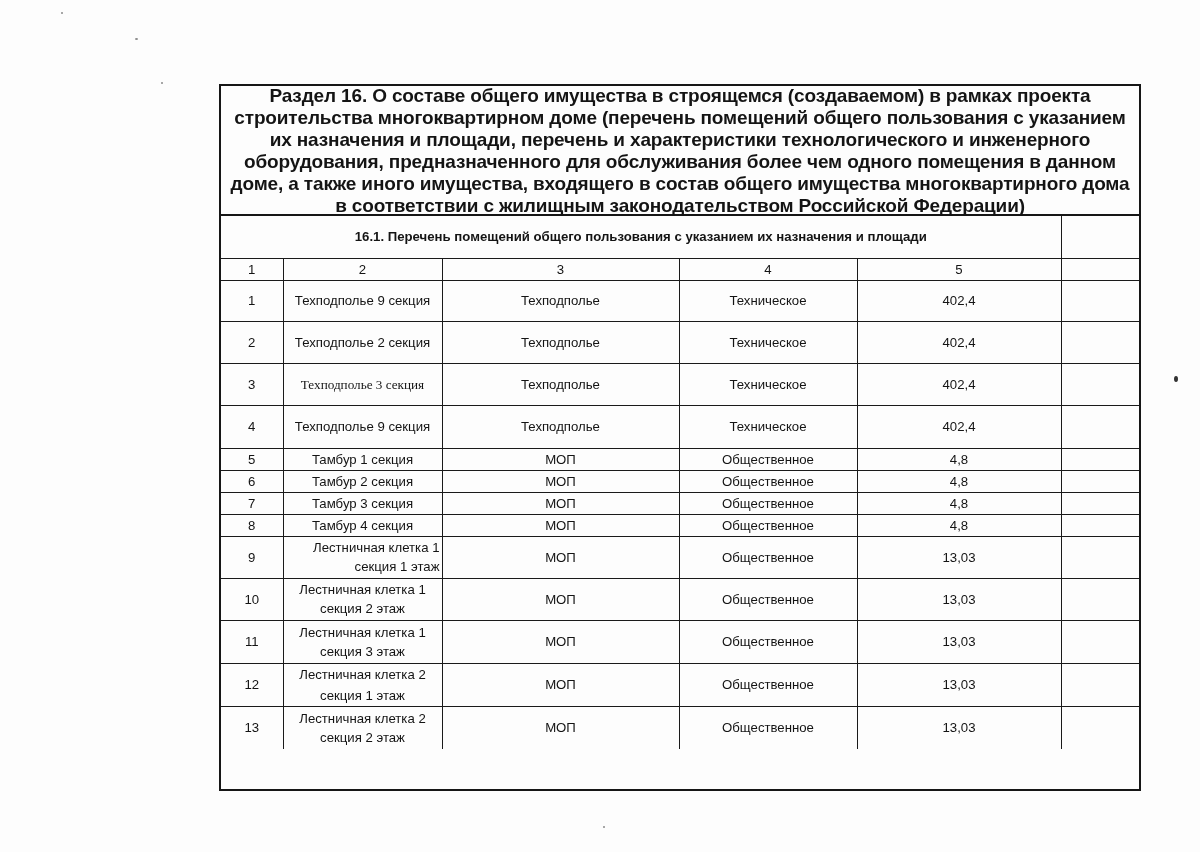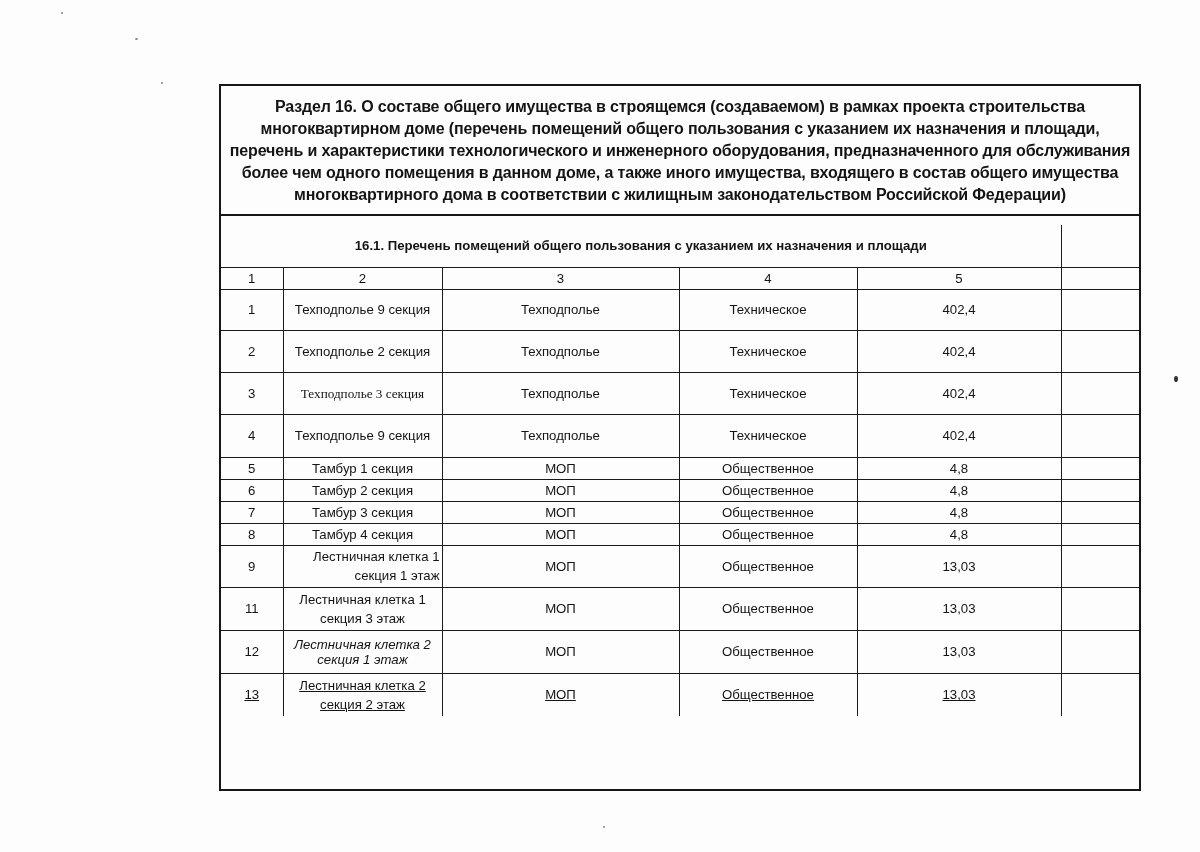--- a/index.html
+++ b/index.html
@@ -39,34 +39,33 @@
       position: absolute;
       left: 0; top: 0;
       width: 918px;
       height: 130px;
       box-sizing: border-box;
       display: flex;
       align-items: center;
       justify-content: center;
       text-align: center;
       font-weight: bold;
-      font-size: 16px;
+      font-size: 19px;
       line-height: 22px;
       padding: 6px 2px 4px 2px;
       letter-spacing: -0.15px;
       border-bottom: 2px solid #161616;
     }
     .grid {
       position: absolute;
       left: 0;
       top: 130px;
       width: 918px;
       border-collapse: collapse;
       table-layout: fixed;
-      margin-top: 9px;
     }
     .grid td {
       border: 1.6px solid #1a1a1a;
       text-align: center;
       vertical-align: middle;
       font-size: 13.2px;
       line-height: 21px;
       padding: 0 2px;
       overflow: hidden;
     }
@@ -182,37 +181,45 @@
             <td></td>
           </tr>
           <tr style="height: 42px;">
             <td>9</td>
             <td style="line-height: 19px; text-align: right;">Лестничная клетка 1 секция 1 этаж</td>
             <td>МОП</td>
             <td>Общественное</td>
             <td>13,03</td>
             <td></td>
           </tr>
+          <tr style="height: 42px;">
+            <td>10</td>
+            <td style="line-height: 19px;">Лестничная клетка 1 секция 2 этаж</td>
+            <td>МОП</td>
+            <td>Общественное</td>
+            <td>13,03</td>
+            <td></td>
+          </tr>
           <tr style="height: 43px;">
             <td>11</td>
             <td style="line-height: 19px;">Лестничная клетка 1 секция 3 этаж</td>
             <td>МОП</td>
             <td>Общественное</td>
             <td>13,03</td>
             <td></td>
           </tr>
           <tr style="height: 43px;">
             <td>12</td>
-            <td style="line-height: 15px; font-style: italic;">Лестничная клетка 2 секция 1 этаж</td>
-            <td>МОП</td>
-            <td>Общественное</td>
-            <td>13,03</td>
-            <td></td>
-          </tr>
-          <tr style="height: 43px; text-decoration: underline;">
+            <td style="line-height: 21px;">Лестничная клетка 2 секция 1 этаж</td>
+            <td>МОП</td>
+            <td>Общественное</td>
+            <td>13,03</td>
+            <td></td>
+          </tr>
+          <tr style="height: 43px;">
             <td>13</td>
             <td style="line-height: 19px;">Лестничная клетка 2 секция 2 этаж</td>
             <td>МОП</td>
             <td>Общественное</td>
             <td>13,03</td>
             <td></td>
           </tr>
         </tbody>
     </table>
   </div>

